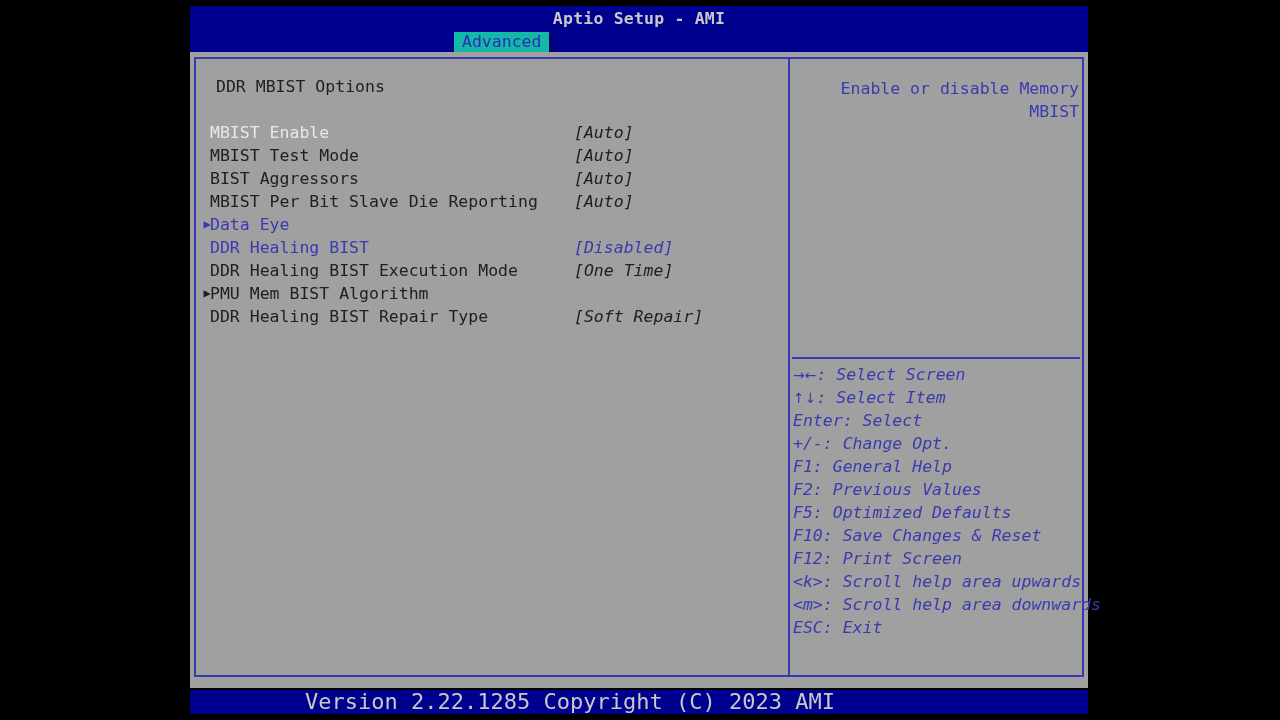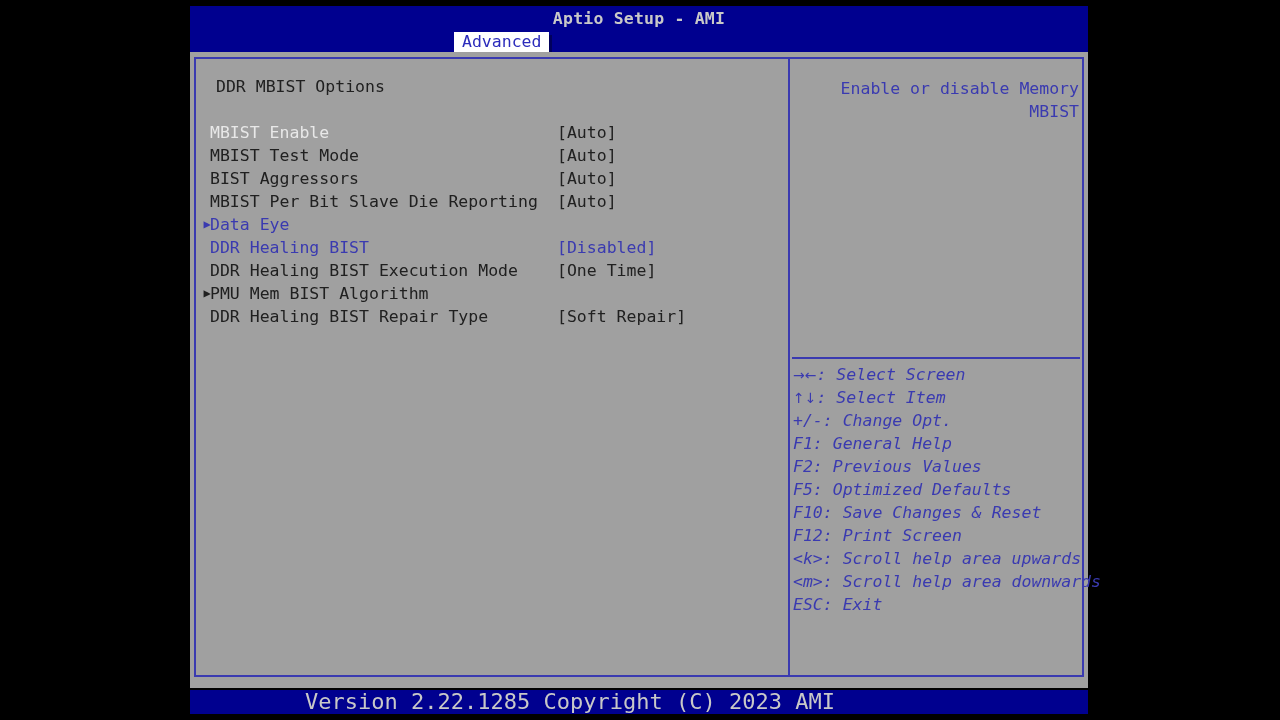--- a/index.html
+++ b/index.html
@@ -50,21 +50,21 @@
     top: 26px;
     width: 898px;
     height: 20px;
   }
   .tab {
     position: absolute;
     left: 264px;
     top: 0px;
     height: 20px;
     padding: 0 8px;
-    background: #ffffff;
+    background: #14b8a6;
     color: #2b2bbb;
     font-size: 16.5px;
     line-height: 20px;
     white-space: pre;
     box-shadow: 3px 3px 0 #00005c;
   }
 
   
   .body-frame {
     position: absolute;
@@ -147,23 +147,24 @@
     line-height: 23px;
   }
   .opt-label {
     position: absolute;
     left: 12px;
     top: 0;
     white-space: pre;
   }
   .opt-value {
     position: absolute;
-    left: 359px;
+    left: 376px;
     top: 0;
     white-space: pre;
+    font-style: italic;
   }
   .c-dark   { color: #202020; }
   .c-light  { color: #e8e8e8; }
   .c-blue   { color: #3a3ab0; }
 
   
   .help-pane {
     position: absolute;
     left: 792px;
     top: 61px;
@@ -257,20 +258,21 @@
       </div>
   </div>
 
   <div class="help-pane">
     <div class="help-text">Enable or disable Memory MBIST</div>
   </div>
 
   <div class="keys-pane" id="keys-pane">
       <div class="key-row"><span class="glyph">→←</span><span>: Select Screen</span></div>
       <div class="key-row"><span class="glyph">↑↓</span><span>: Select Item</span></div>
+      <div class="key-row"><span>Enter: Select</span></div>
       <div class="key-row"><span>+/-: Change Opt.</span></div>
       <div class="key-row"><span>F1: General Help</span></div>
       <div class="key-row"><span>F2: Previous Values</span></div>
       <div class="key-row"><span>F5: Optimized Defaults</span></div>
       <div class="key-row"><span>F10: Save Changes &amp; Reset</span></div>
       <div class="key-row"><span>F12: Print Screen</span></div>
       <div class="key-row"><span>&lt;k&gt;: Scroll help area upwards</span></div>
       <div class="key-row"><span>&lt;m&gt;: Scroll help area downwards</span></div>
       <div class="key-row"><span>ESC: Exit</span></div>
     </div>

